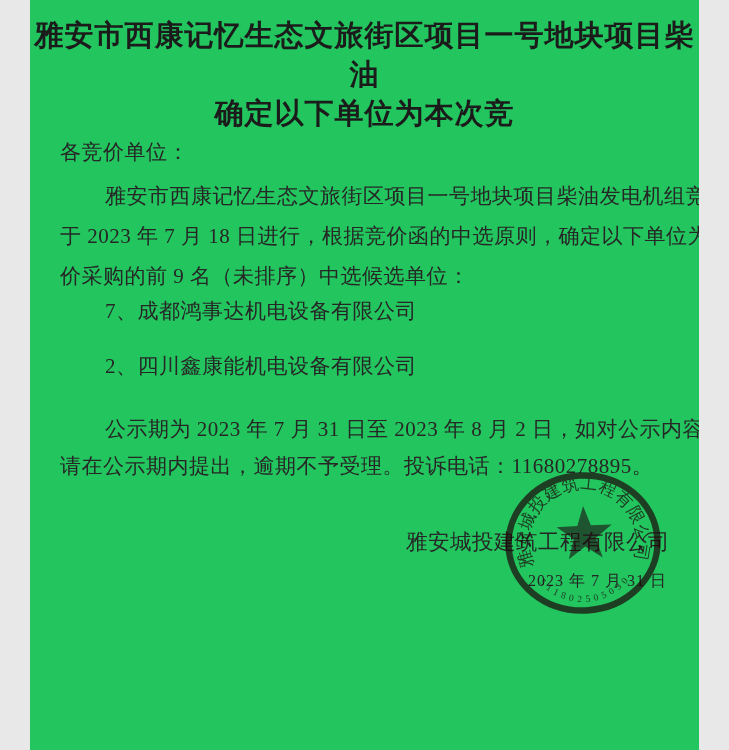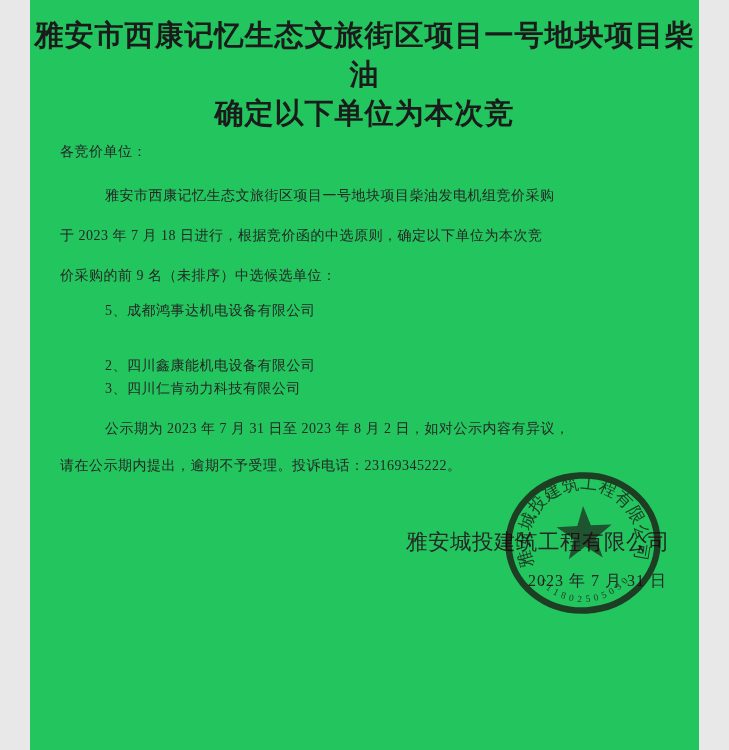--- a/index.html
+++ b/index.html
@@ -17,21 +17,21 @@
     text-align:center;
     font-family:"Liberation Sans","DejaVu Sans",sans-serif;
     font-weight:bold;
     font-size:29px;line-height:39px;
     color:#1b1b1b;
     letter-spacing:1px;
   }
   .line{
     position:absolute;
     white-space:nowrap;
-    font-size:14px;line-height:28px;
+    font-size:21px;line-height:28px;
     letter-spacing:0.5px;
   }
   .lm{left:30px;}        
   .ind{left:75px;}       
   .salutation{top:138px;}
   .p1l1{top:182px;}
   .p1l2{top:222px;}
   .p1l3{top:262px;}
   .w1{top:297px;}
   .w2{top:352px;}
@@ -66,26 +66,25 @@
     <div>雅安市西康记忆生态文旅街区项目一号地块项目柴油</div>
     <div>确定以下单位为本次竞</div>
   </div>
 
   <div class="line lm salutation">各竞价单位：</div>
 
   <div class="line ind p1l1">雅安市西康记忆生态文旅街区项目一号地块项目柴油发电机组竞价采购</div>
   <div class="line lm p1l2">于 2023 年 7 月 18 日进行，根据竞价函的中选原则，确定以下单位为本次竞</div>
   <div class="line lm p1l3">价采购的前 9 名（未排序）中选候选单位：</div>
 
-  <div class="line ind w1">5、成都鸿事达机电设备有限公司</div>
+  <div class="line ind w1">7、成都鸿事达机电设备有限公司</div>
   <div class="line ind w2">2、四川鑫康能机电设备有限公司</div>
-  <div class="line ind w3">3、四川仁肯动力科技有限公司</div>
 
   <div class="line ind p2l1">公示期为 2023 年 7 月 31 日至 2023 年 8 月 2 日，如对公示内容有异议，</div>
-  <div class="line lm p2l2">请在公示期内提出，逾期不予受理。投诉电话：23169345222。</div>
+  <div class="line lm p2l2">请在公示期内提出，逾期不予受理。投诉电话：11680278895。</div>
 
   <div class="sig-company">雅安城投建筑工程有限公司</div>
   <div class="sig-date">2023 年 7 月 31 日</div>
 
   <svg class="seal" viewBox="0 0 164 148" aria-hidden="true">
     <g transform="rotate(-3 82 74)">
       <ellipse cx="82" cy="74" rx="74.5" ry="67.5" fill="none" stroke="#cf4150" stroke-width="6.5"></ellipse>
       <polygon points="84,37 90.8,56.6 111.6,57 95,69.6 101,89.5 84,77.6 67,89.5 73,69.6 56.4,57 77.2,56.6" fill="#dd6076"></polygon>
       <defs>
         <path id="sealArcTop" d="M 31.3 92.5 A 54 54 0 1 1 132.7 92.5" fill="none"></path>

